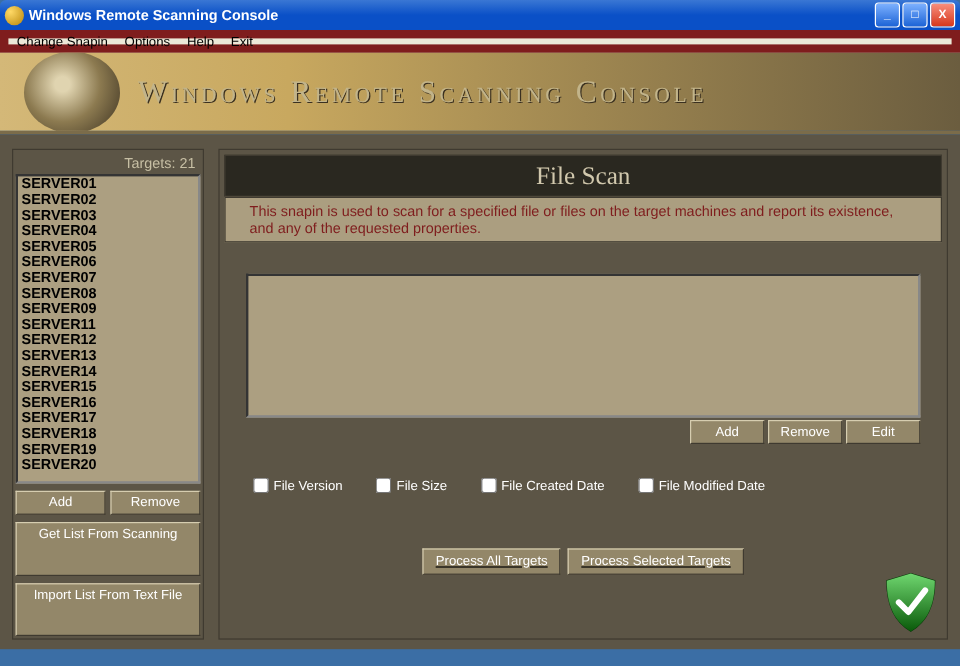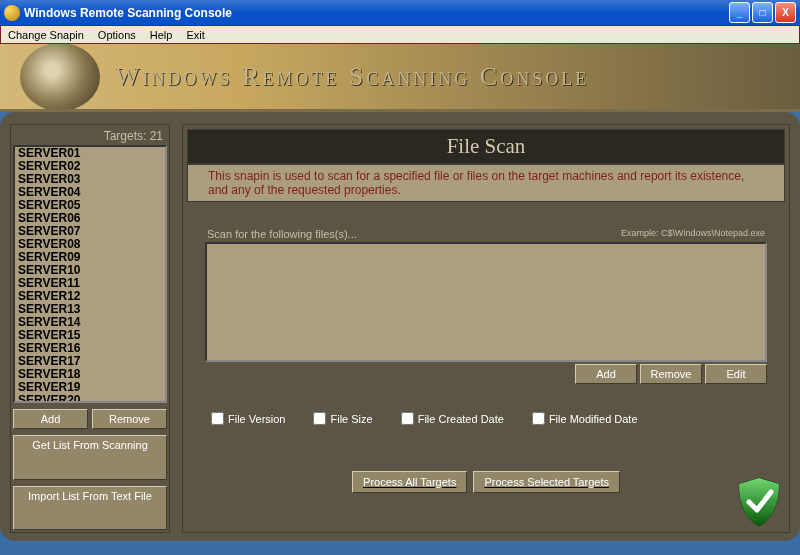--- a/index.html
+++ b/index.html
@@ -8,30 +8,30 @@
 
 .titlebar { height: 25px; background: linear-gradient(to bottom, #3a77d4 0%, #0a50c7 50%, #0a50c7 100%); display: flex; align-items: center; padding: 0 4px; color: #fff; font-weight: bold; font-size: 12px; border-top-left-radius: 5px; border-top-right-radius: 5px; }
 .titlebar .icon { width: 16px; height: 16px; margin-right: 4px; background: radial-gradient(circle at 30% 30%, #ffd966, #b8860b); border-radius: 50%; }
 .titlebar .title { flex: 1; }
 .winbtns { display: flex; gap: 2px; }
 .winbtn { width: 21px; height: 21px; border: 1px solid #fff; border-radius: 3px; display: flex; align-items: center; justify-content: center; font-weight: bold; font-size: 10px; cursor: default; }
 .winbtn.min, .winbtn.max { background: linear-gradient(to bottom, #7db1ff, #1c63d6); color: #fff; }
 .winbtn.close { background: linear-gradient(to bottom, #f88f7d, #d6371c); color: #fff; }
 
 
-.menubar { height: 19px; background: #ece9d8; display: flex; align-items: center; border: 1px solid #7f1d1d; font-size: 11px; }
+.menubar { height: 19px; background: #ece9d8; display: flex; align-items: center; border: 7px solid #7f1d1d; font-size: 11px; }
 .menubar .menuitem { padding: 2px 7px; cursor: default; }
 
 
 .banner { height: 68px; background: linear-gradient(to right, #d4b878 0%, #c8a85f 30%, #6b5d3f 100%); display: flex; align-items: center; overflow: hidden; border-bottom: 3px solid #7b6c4a; }
 .banner .globe { width: 80px; height: 68px; background: radial-gradient(circle at 40% 40%, #e0d4b0 10%, #8c7a50 50%, #3a3020 100%); border-radius: 50%; margin-left: 20px; position: relative; flex-shrink: 0; }
 .banner .bannertext { font-family: "Times New Roman", serif; font-size: 26px; letter-spacing: 3px; color: #c2b48a; margin-left: 15px; font-variant: small-caps; text-shadow: 1px 1px 0 #3a3020; }
 
 
-.mainarea { background: #5c5546; height: 429px; display: flex; padding: 12px 10px 8px 10px; gap: 12px; border-radius: 15px; }
+.mainarea { background: #5c5546; height: 429px; display: flex; padding: 12px 10px 8px 10px; gap: 12px; }
 
 
 .sidebar { width: 160px; display: flex; flex-direction: column; background: #5c5546; border: 1px solid #3f3a30; padding: 2px; }
 .sidebar-header { text-align: right; color: #c7bfa4; font-size: 12px; padding: 2px 4px; }
 .targetlist { background: #ac9f81; border: 2px inset #888; height: 258px; overflow-y: scroll; font-family: Arial, sans-serif; font-size: 12px; font-weight: bold; }
 .targetlist .row { padding: 0 3px; line-height: 13px; color: #000000; cursor: default; }
 .sidebtn-row { display: flex; gap: 4px; margin-top: 6px; }
 .sidebtn { flex: 1; background: #938769; color: #fff; border: 1px solid #d6cdb0; border-right-color: #3f3a30; border-bottom-color: #3f3a30; font-size: 11px; padding: 3px 4px; text-align: center; cursor: default; }
 .sidebtn.full { width: 100%; margin-top: 6px; }
 
@@ -95,21 +95,20 @@
     <div class="targetlist" id="targetlist">
         <div class="row">SERVER01</div>
         <div class="row">SERVER02</div>
         <div class="row">SERVER03</div>
         <div class="row">SERVER04</div>
         <div class="row">SERVER05</div>
         <div class="row">SERVER06</div>
         <div class="row">SERVER07</div>
         <div class="row">SERVER08</div>
         <div class="row">SERVER09</div>
-        <div class="row">SERVER10</div>
         <div class="row">SERVER11</div>
         <div class="row">SERVER12</div>
         <div class="row">SERVER13</div>
         <div class="row">SERVER14</div>
         <div class="row">SERVER15</div>
         <div class="row">SERVER16</div>
         <div class="row">SERVER17</div>
         <div class="row">SERVER18</div>
         <div class="row">SERVER19</div>
         <div class="row">SERVER20</div>
@@ -120,24 +119,20 @@
     </div>
     <div class="sidebtn full">Get List From Scanning</div>
     <div class="sidebtn full">Import List From Text File</div>
   </div>
 
   <div class="content">
     <div class="content-title">File Scan</div>
     <div class="content-desc">This snapin is used to scan for a specified file or files on the target machines and report its existence, and any of the requested properties.</div>
 
     <div class="scanbox">
-      <div class="scanbox-hdr">
-        <span>Scan for the following files(s)...</span>
-        <span class="ex">Example:   C$\Windows\Notepad.exe</span>
-      </div>
       <div class="scanbox-list"></div>
       <div class="scanbox-btns">
         <div class="smbtn">Add</div>
         <div class="smbtn">Remove</div>
         <div class="smbtn">Edit</div>
       </div>
     </div>
 
     <div class="checkrow">
       <label>

